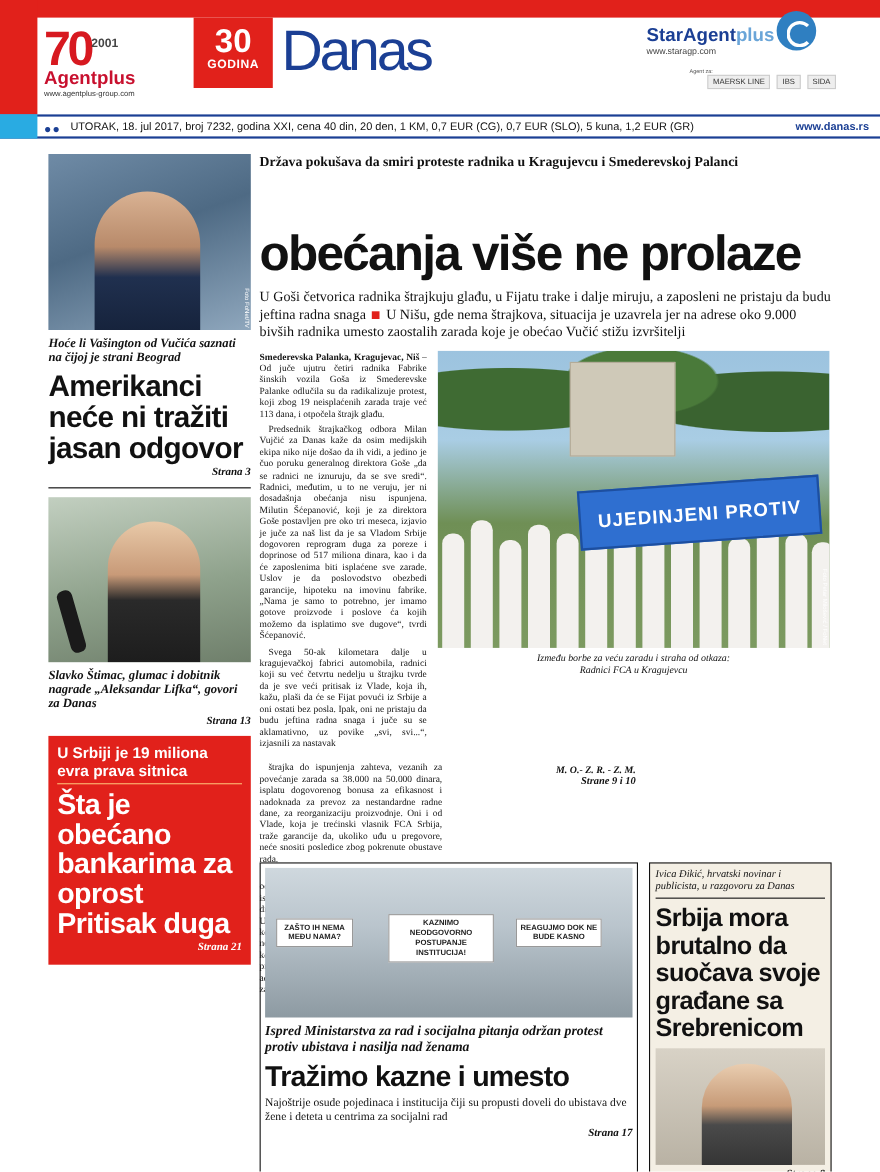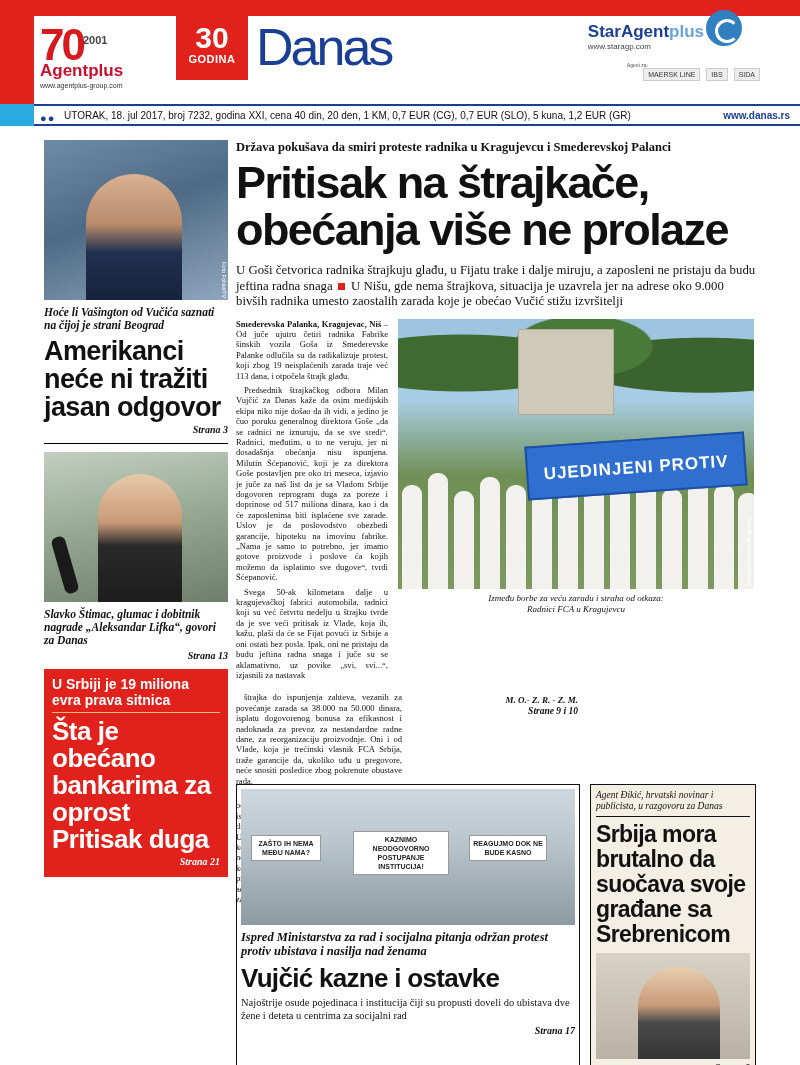--- a/index.html
+++ b/index.html
@@ -162,21 +162,21 @@
     <div class="redbox">
       <div class="kicker">U Srbiji je 19 miliona evra prava sitnica</div>
       <div class="hl">Šta je obećano bankarima za oprost Pritisak duga</div>
       <div class="page-ref">Strana 21</div>
     </div>
   </div>
 
   <div class="col-main">
     <div class="overline">Država pokušava da smiri proteste radnika u Kragujevcu i Smederevskoj Palanci</div>
     <div class="headline">
-      <span>Pritisak na štrajkače,</span><br>
+      <br>
       <span>obećanja više ne prolaze</span>
     </div>
     <div class="lede">
       <span>U Goši četvorica radnika štrajkuju glađu, u Fijatu trake i dalje miruju, a zaposleni ne pristaju da budu jeftina radna snaga</span>
       <span class="sq"></span>
       <span>U Nišu, gde nema štrajkova, situacija je uzavrela jer na adrese oko 9.000 bivših radnika umesto zaostalih zarada koje je obećao Vučić stižu izvršitelji</span>
     </div>
 
     <div class="two-col-top">
       <div class="story-col">
@@ -227,27 +227,27 @@
   </div>
 
   <div class="bottom">
     <div class="bl">
       <div class="bl-photo">
         <div class="sign" style="left:10px; top:46px; width:70px;">ZAŠTO IH NEMA MEĐU NAMA?</div>
         <div class="sign" style="left:112px; top:42px; width:96px;">KAZNIMO NEODGOVORNO POSTUPANJE INSTITUCIJA!</div>
         <div class="sign" style="left:228px; top:46px; width:78px;">REAGUJMO DOK NE BUDE KASNO</div>
       </div>
       <div class="bl-cap">Ispred Ministarstva za rad i socijalna pitanja održan protest protiv ubistava i nasilja nad ženama</div>
-      <div class="bl-hl">Vujčić kazne i ostavke</div>
+      <div class="bl-hl">Tražimo kazne i umesto</div>
       <div class="bl-sub">Najoštrije osude pojedinaca i institucija čiji su propusti doveli do ubistava dve žene i deteta u centrima za socijalni rad</div>
       <div class="page-ref">Strana 17</div>
     </div>
 
     <div class="br">
-      <div class="br-kick">Agent Đikić, hrvatski novinar i publicista, u razgovoru za Danas</div>
+      <div class="br-kick">Ivica Đikić, hrvatski novinar i publicista, u razgovoru za Danas</div>
       <div class="br-hl">Srbija mora brutalno da suočava svoje građane sa Srebrenicom</div>
       <div class="br-photo">
         <div class="glasses"></div>
       </div>
       <div class="page-ref">Strana 8</div>
     </div>
   </div>
 
 </div>
 

